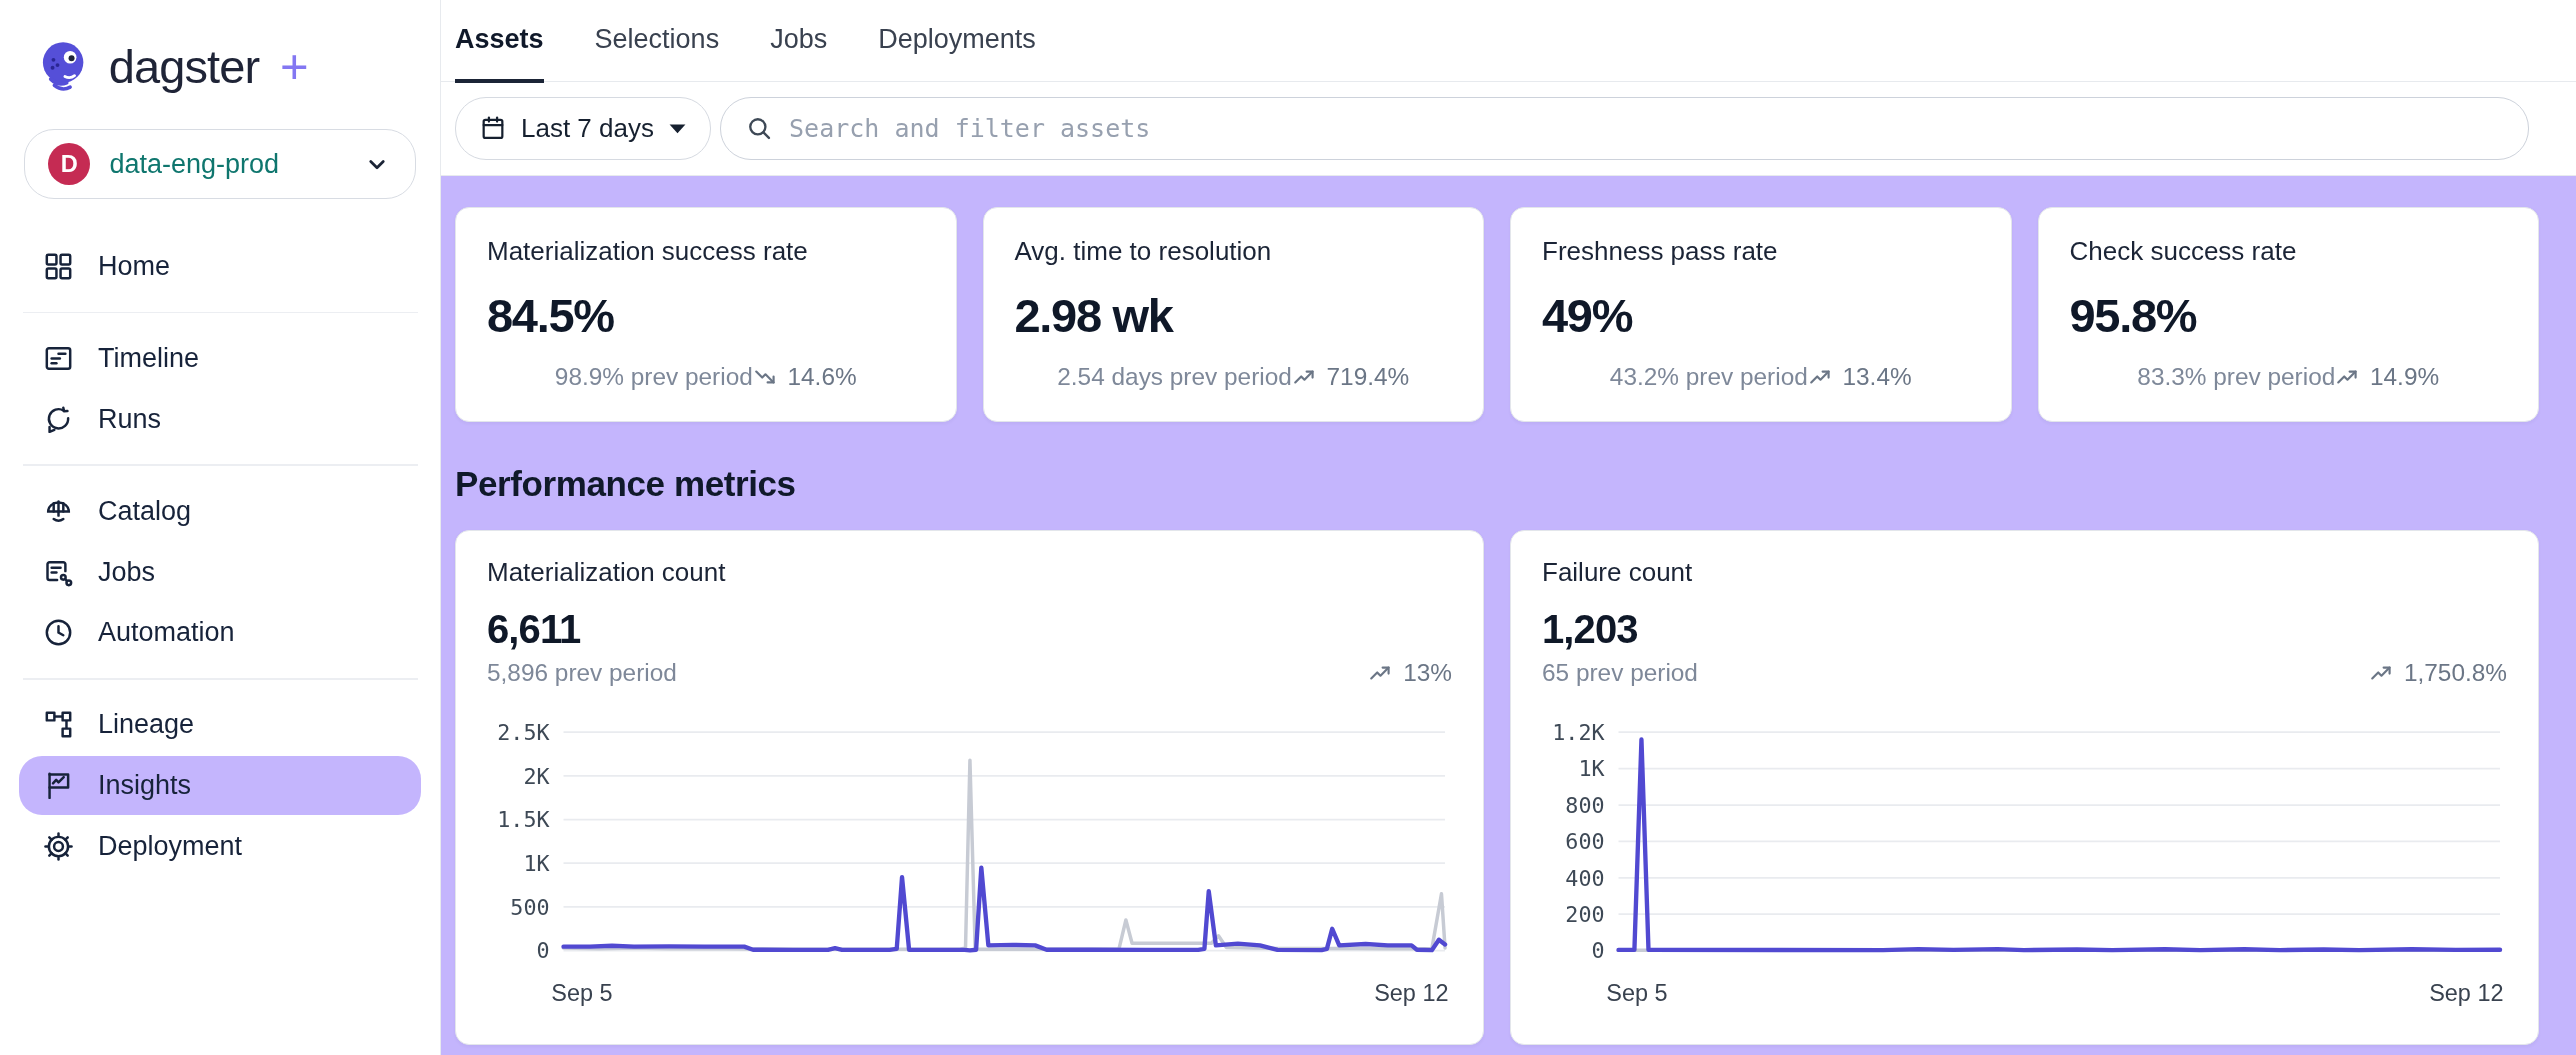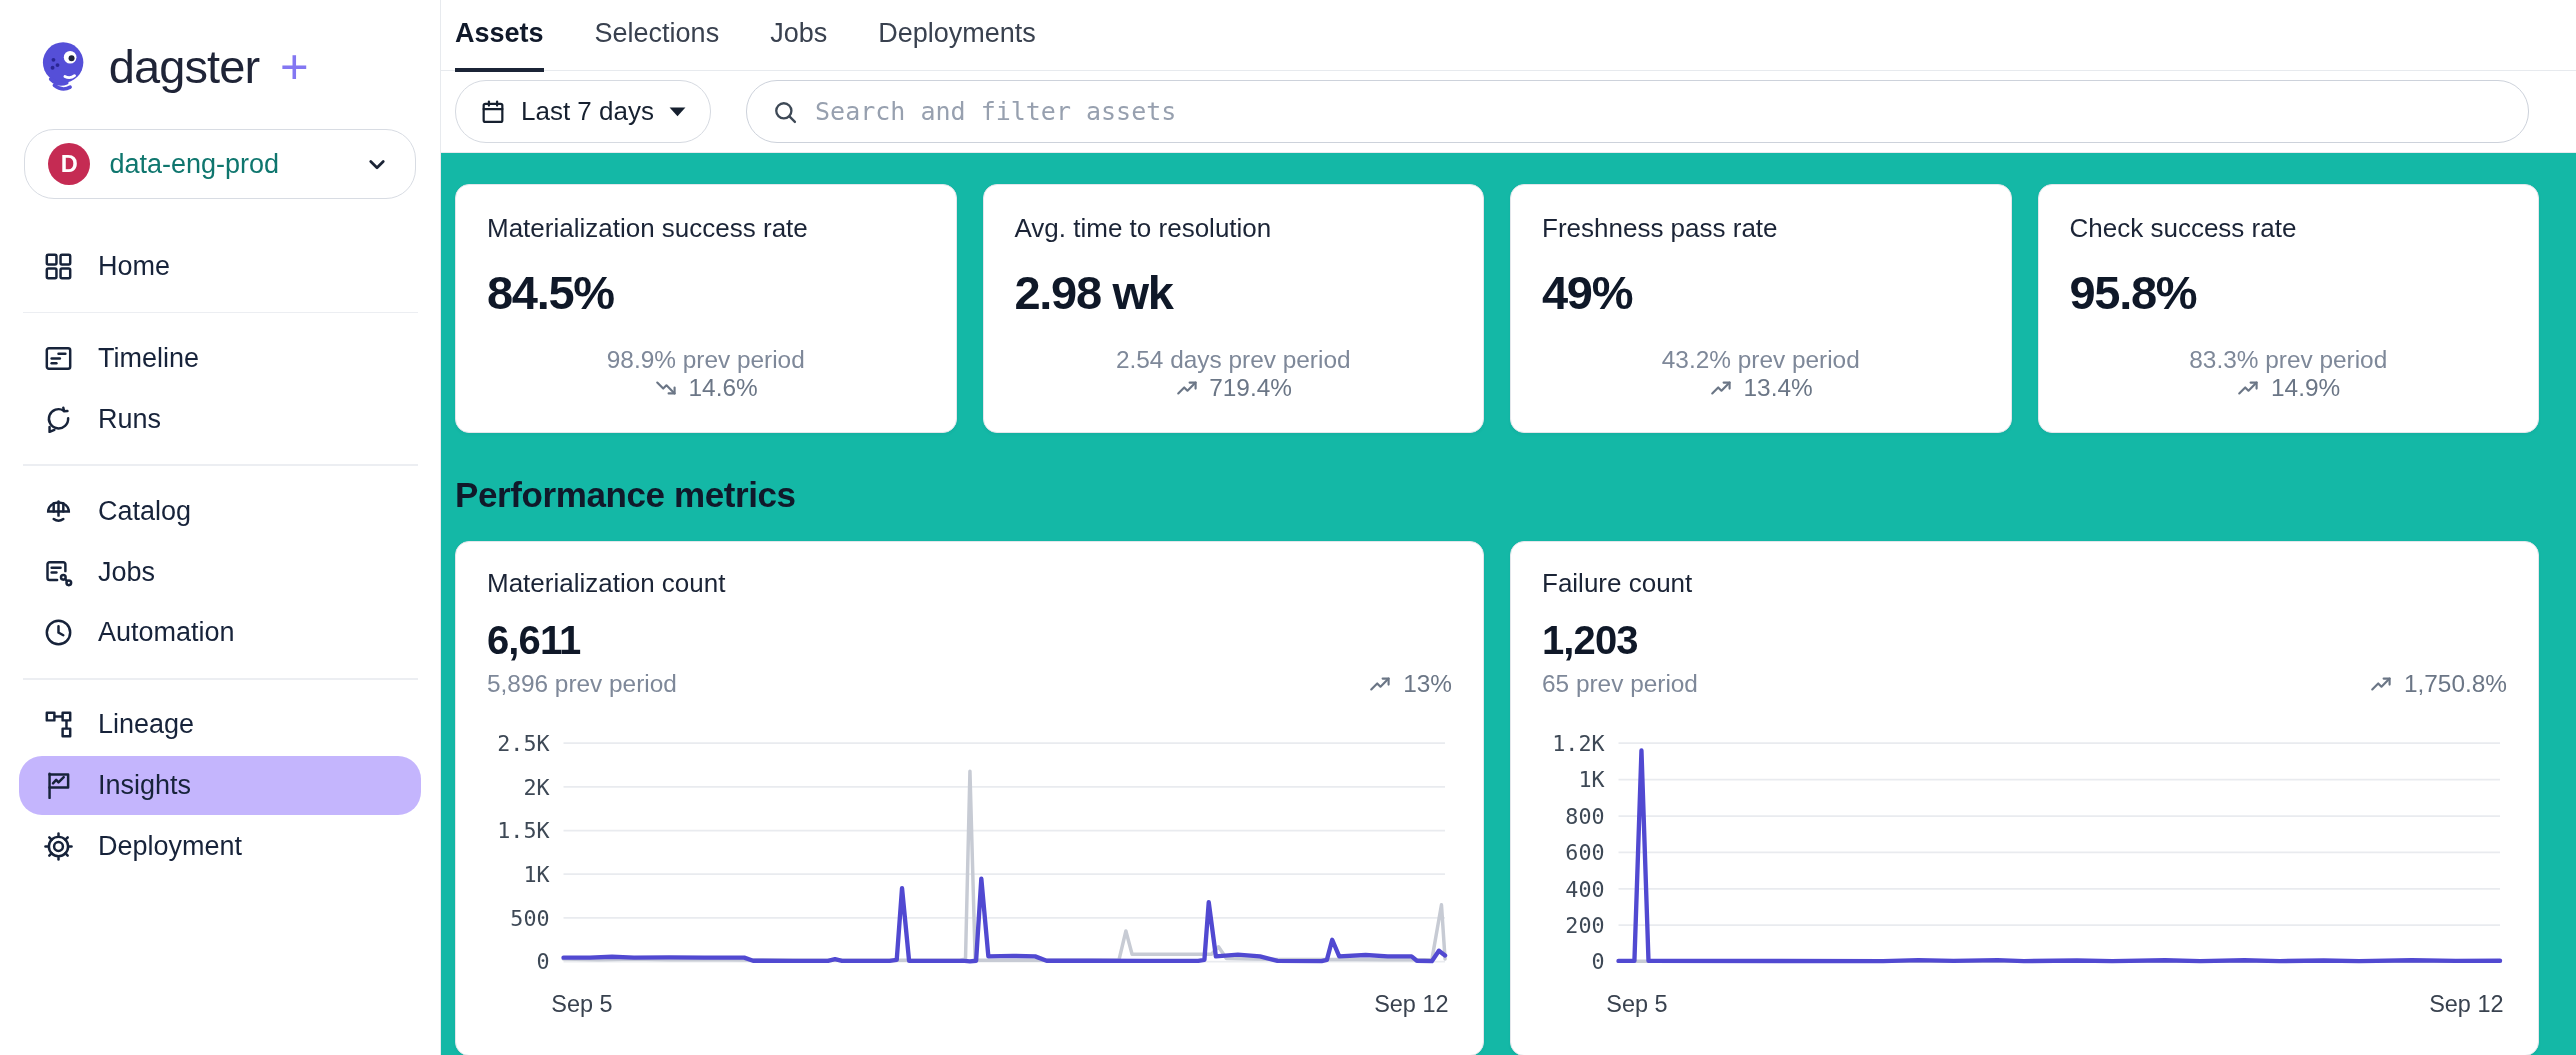--- a/index.html
+++ b/index.html
@@ -27,39 +27,39 @@
 
   
   .right { flex:1; display:flex; flex-direction:column; min-width:0; }
   .tabbar { height:87px; border-bottom:1.7px solid #E7EAEE; display:flex; align-items:stretch;
     gap:51px; padding-left:14px; }
   .tab { display:flex; align-items:center; font-size:27px; color:#39414F; cursor:pointer;
     border-bottom:4.4px solid transparent; margin-bottom:-1.7px; }
   .tab.active { color:#10192A; font-weight:700; border-bottom-color:#1B2436; }
 
   .filterbar { height:100px; border-bottom:1.7px solid #E7EAEE; display:flex; align-items:center;
-    gap:35px; padding:0 47px 0 14px; }
+    gap:9px; padding:0 47px 0 14px; }
   .date-btn { height:63px; border:1.7px solid #D6DAE1; border-radius:31px; background:#fff;
     display:flex; align-items:center; gap:14px; padding:0 23px; font-size:26px; color:#16202F; cursor:pointer; }
   .search-box { flex:1; height:63px; border:1.7px solid #CDD2DB; border-radius:31px; background:#fff;
     display:flex; align-items:center; gap:15.7px; padding:0 24.4px; }
   .search-box input { border:none; outline:none; flex:1; font-family:"DejaVu Sans Mono", monospace;
     font-size:25px; color:#333C4B; background:transparent; }
   .search-box input::placeholder { color:#97A0AF; }
 
-  .main { flex:1; background:#14b8a6; padding:31px 37px 0 14px; }
+  .main { flex:1; background:#c4b5fd; padding:31px 37px 11px 14px; }
 
   .stat-grid { display:grid; grid-template-columns:repeat(4,1fr); gap:26px; }
   .card { background:#fff; border:1.7px solid #E3E6EB; border-radius:14px;
     box-shadow:0 1.7px 3.5px rgba(16,24,40,0.04); }
   .stat-card { padding:28px 31px 30px 31px; cursor:pointer; }
   .stat-title { font-size:26px; color:#1B2436; }
   .stat-value { font-size:47px; font-weight:700; letter-spacing:-1.3px; color:#0F1828; margin-top:21px; }
-  .stat-sub { display:flex; justify-content:center; align-items:center; margin-top:26px;
-    font-size:24.4px; color:#7E8899;flex-direction:column; }
+  .stat-sub { display:flex; justify-content:center; align-items:center; margin-top:20px;
+    font-size:24.4px; color:#7E8899; }
   .trend { display:flex; align-items:center; gap:8.7px; color:#6B7686; }
 
   .section-title { margin:42px 0 24.4px 0; font-size:35px; font-weight:600; color:#10192A; letter-spacing:-0.4px; }
 
   .chart-grid { display:grid; grid-template-columns:repeat(2,1fr); gap:26px;margin-top:26px; }
   .chart-card { padding:26px 31px 17.5px 31px; height:515px; }
   .chart-value { font-size:40px; font-weight:700; letter-spacing:-0.9px; color:#0F1828; margin-top:19px; }
   .chart-sub { display:flex; justify-content:space-between; align-items:center; margin-top:7px;
     font-size:24.4px; color:#7E8899; }
   .chart-wrap { margin-top:26px; }

